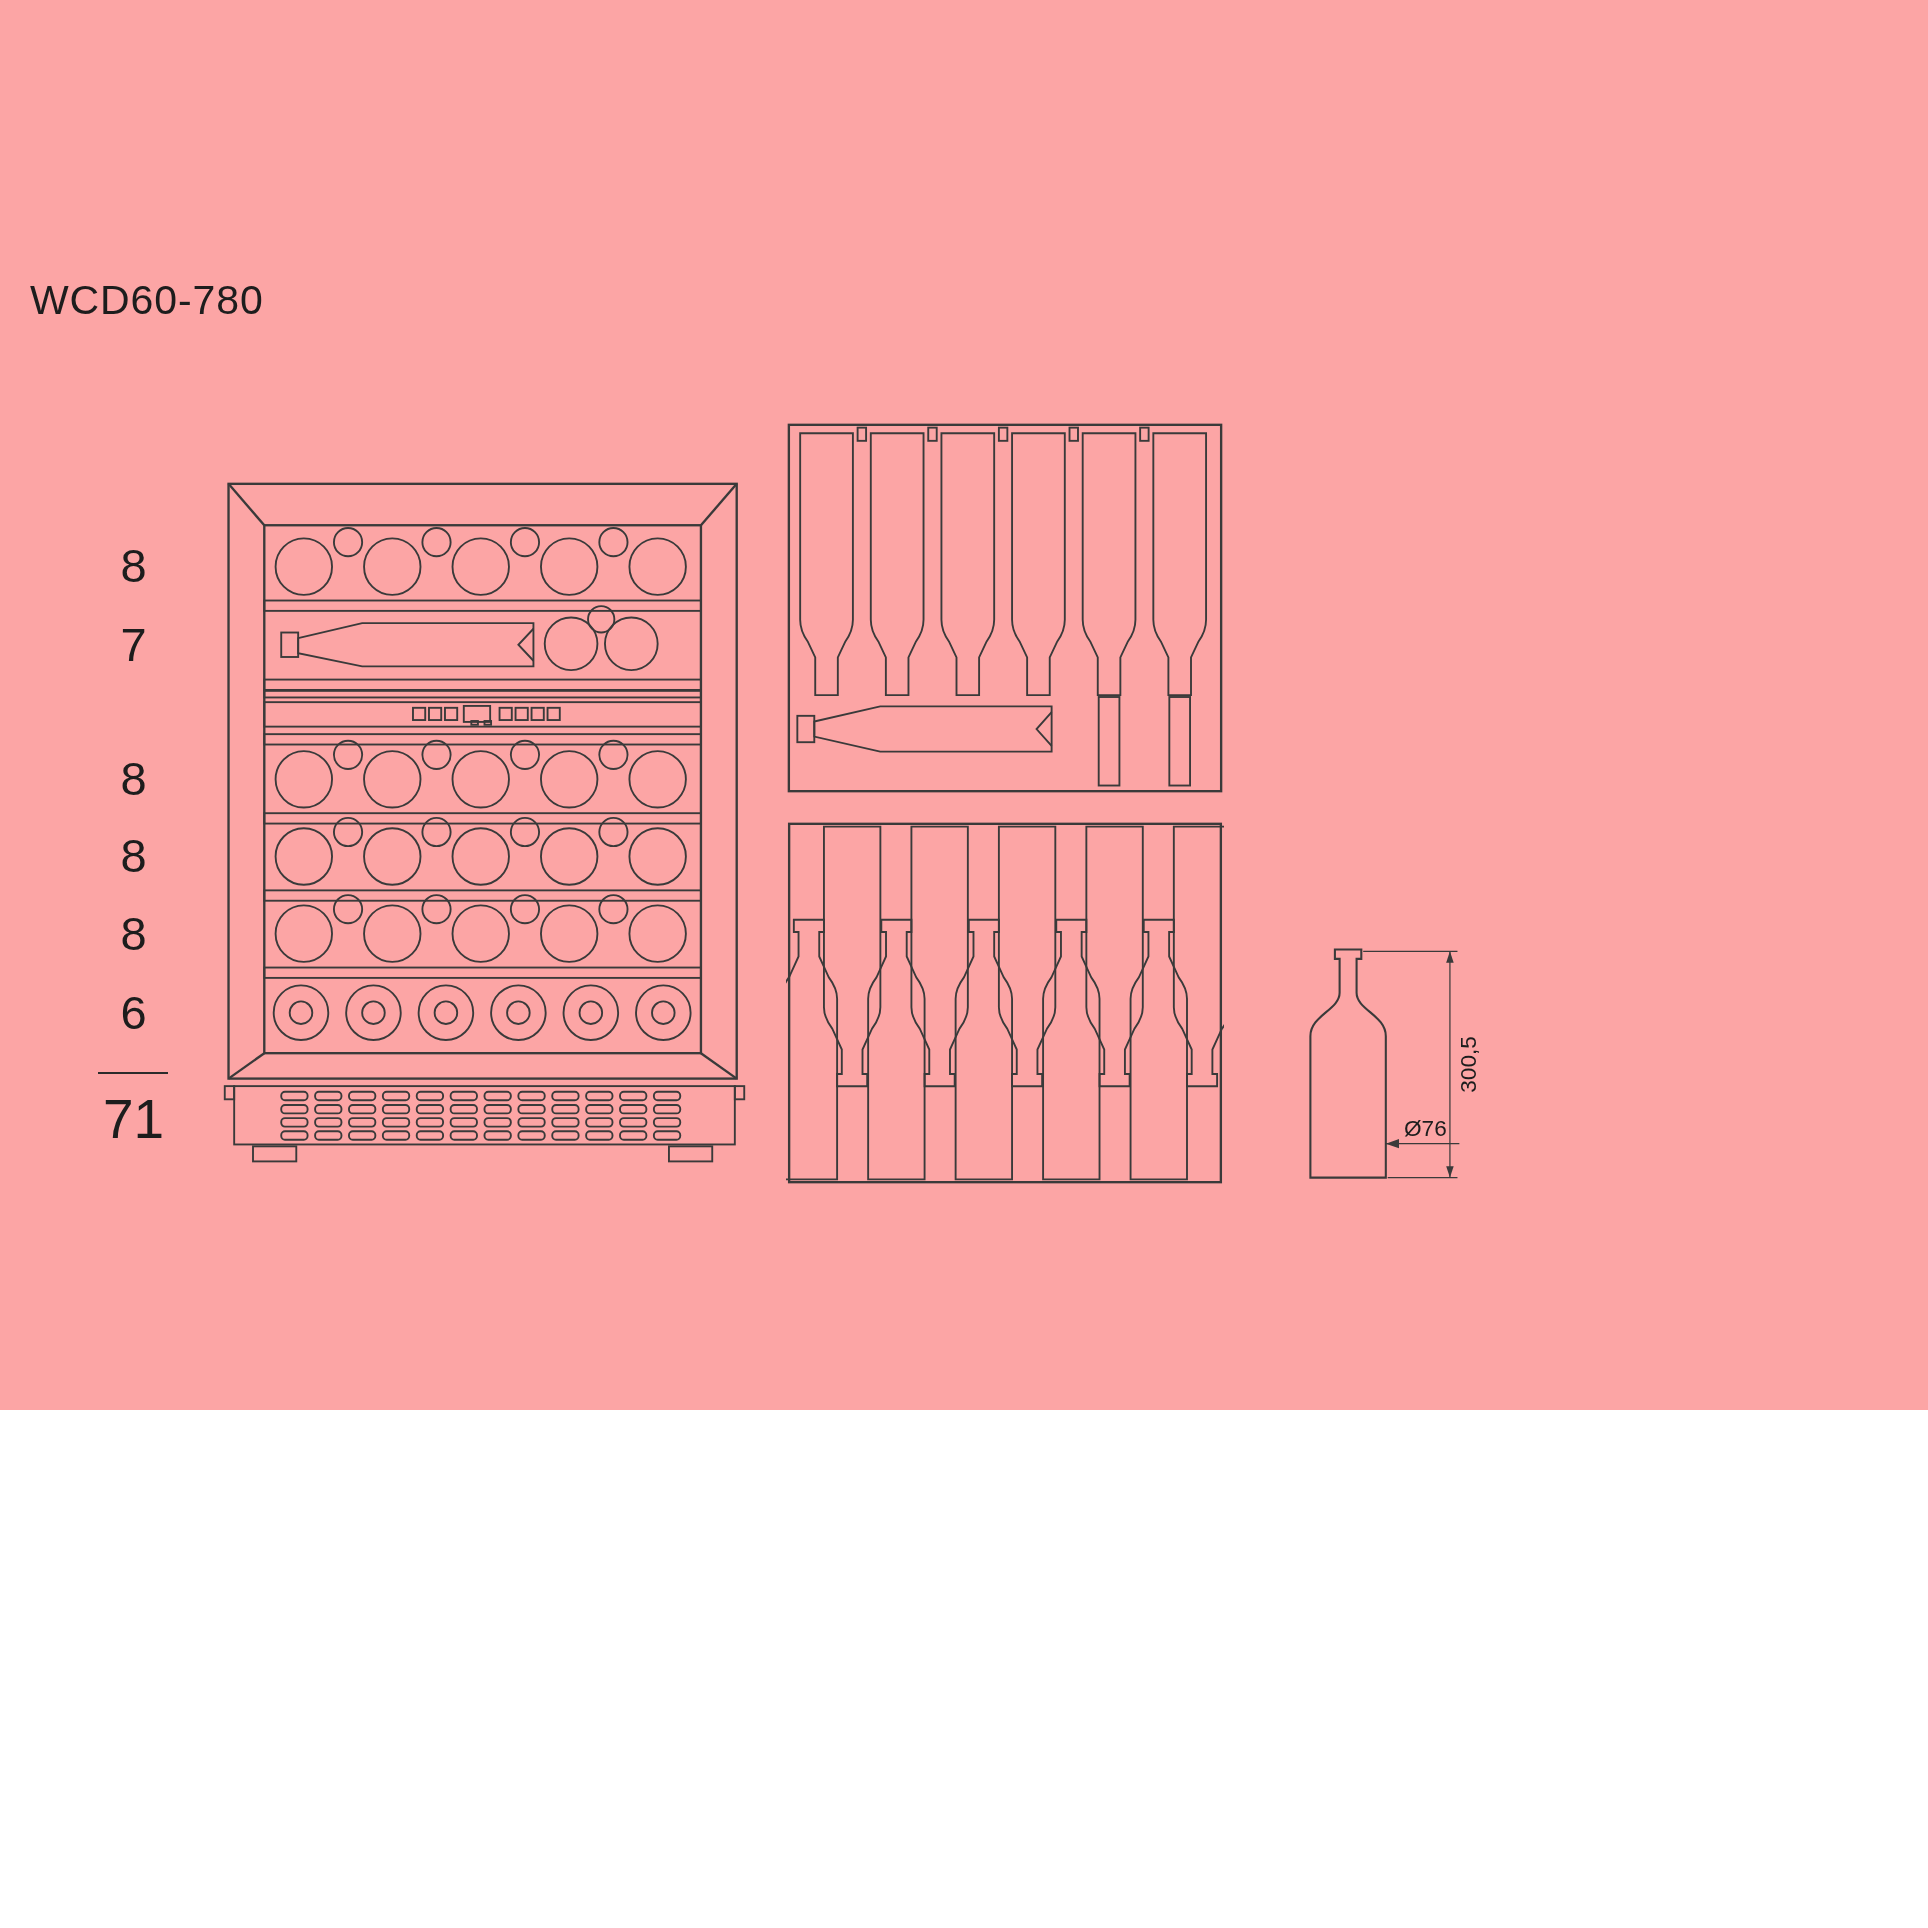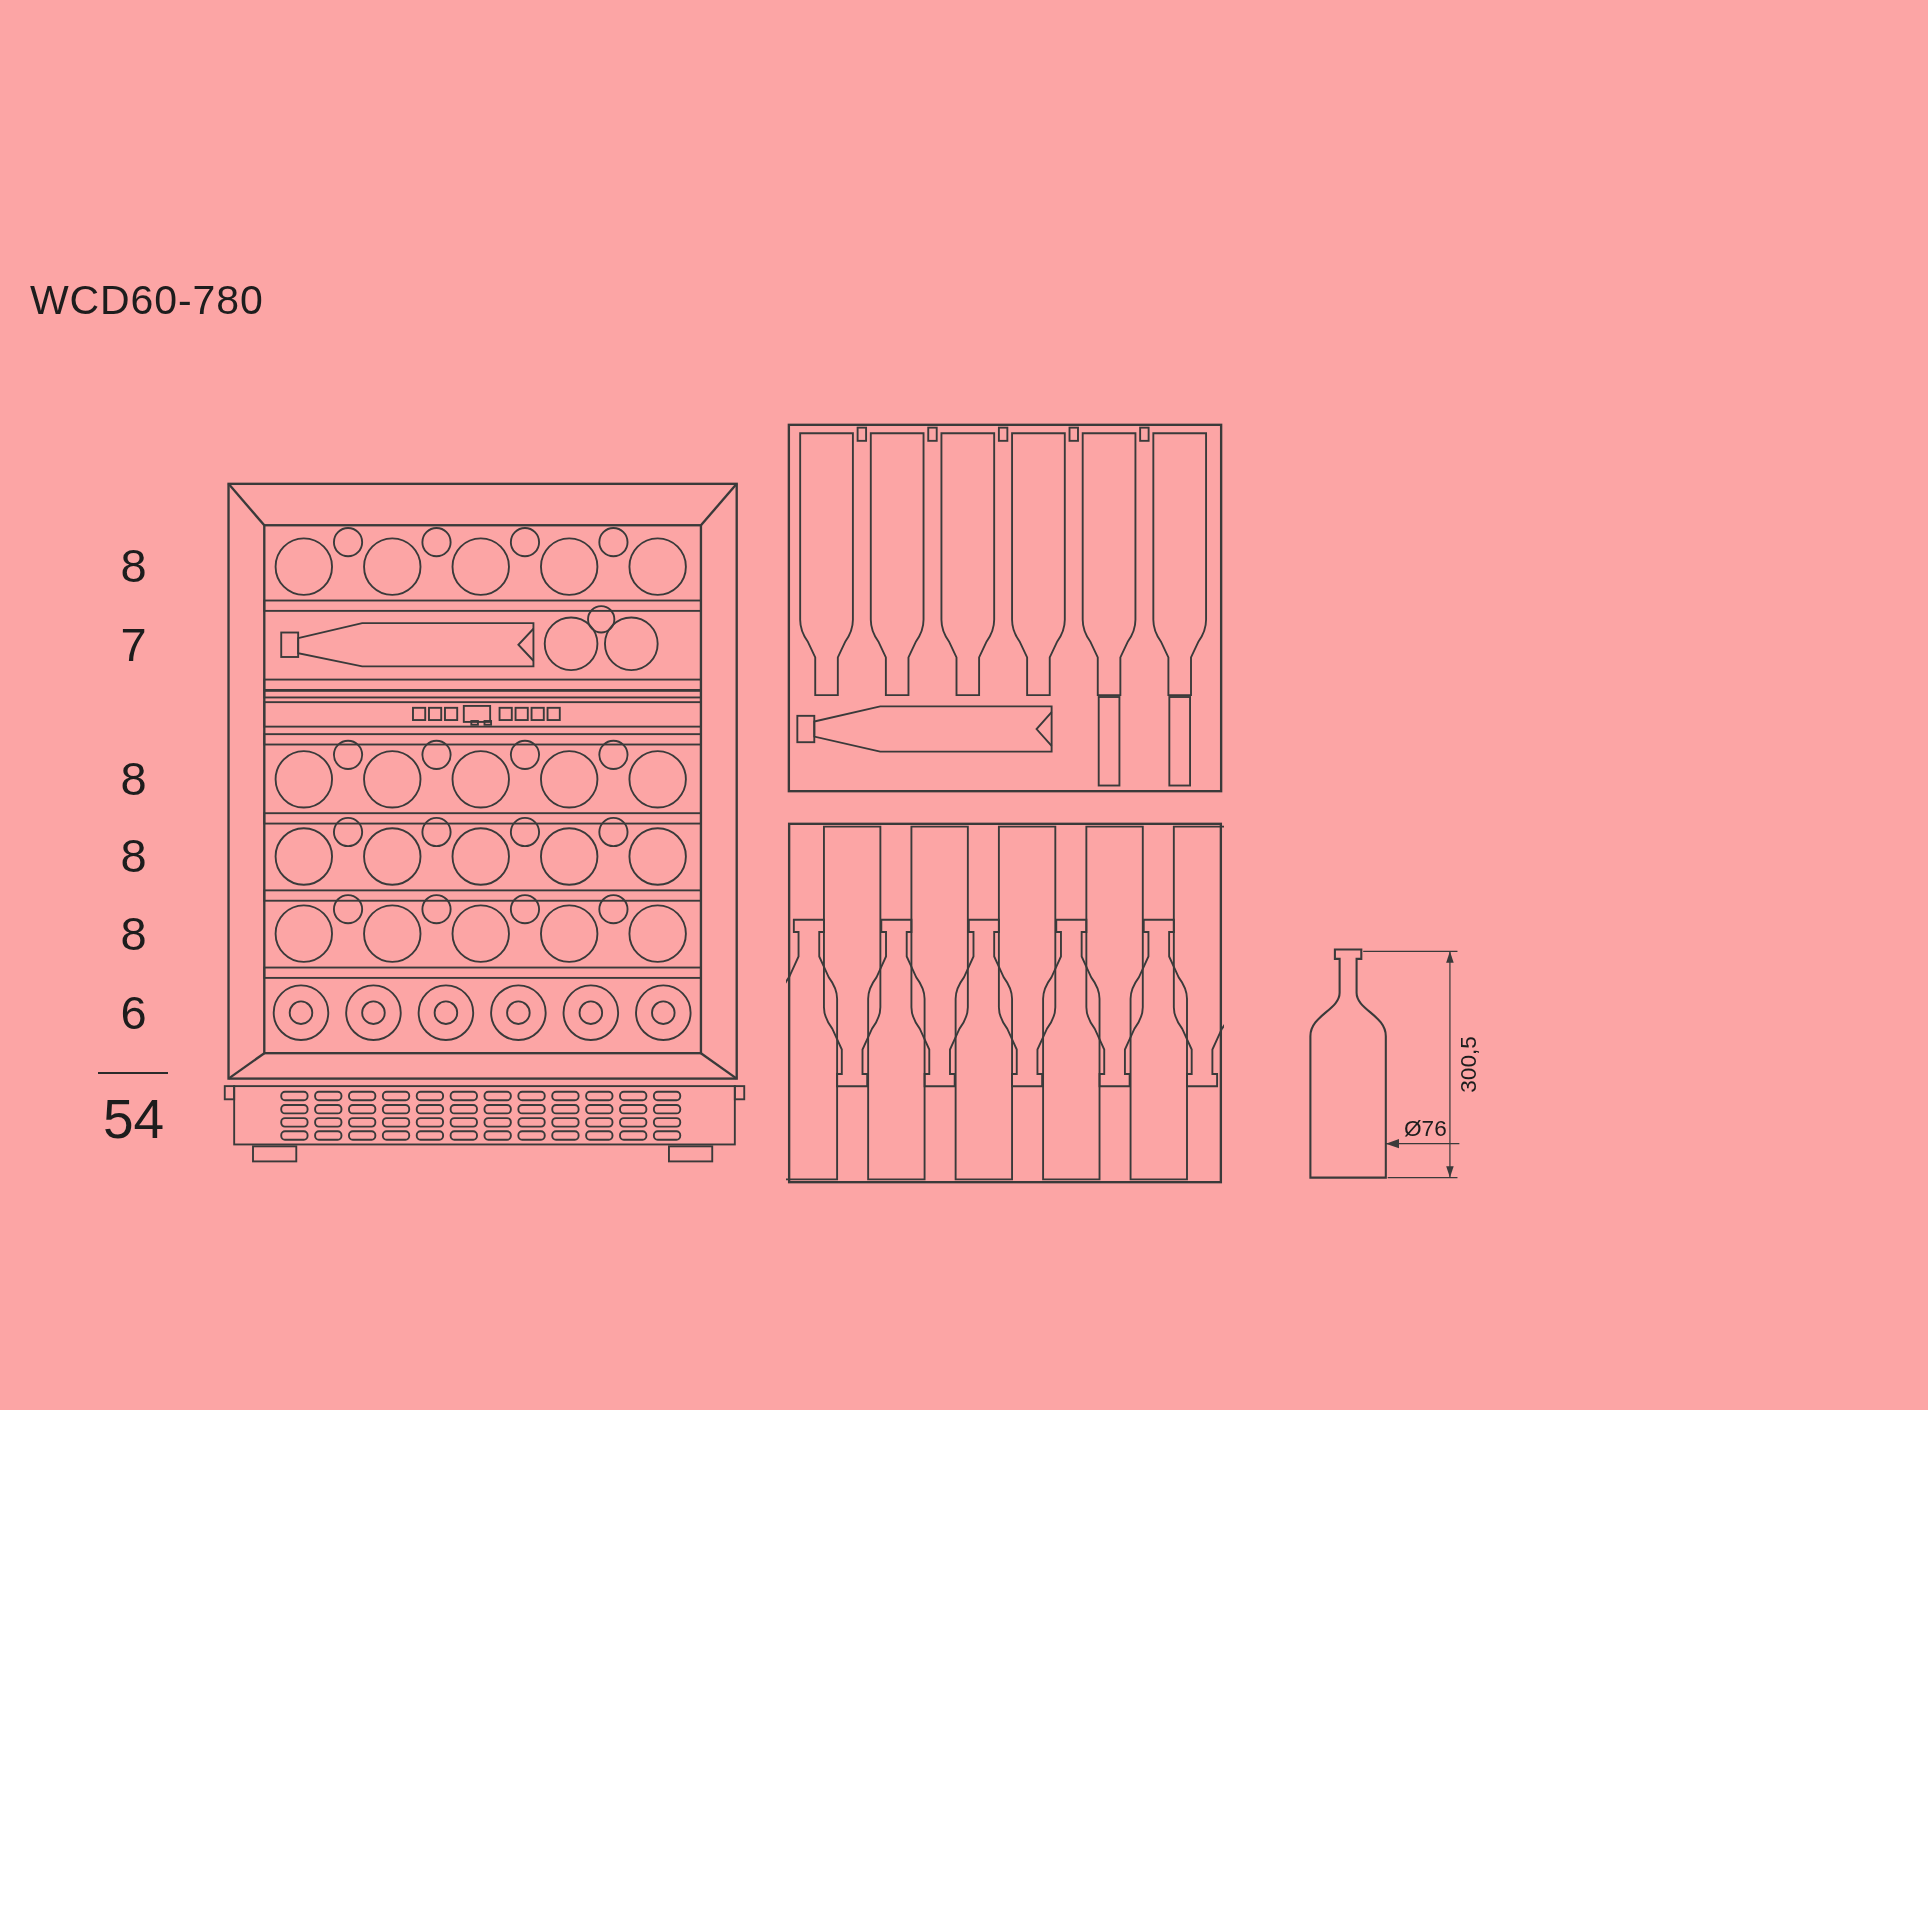--- a/index.html
+++ b/index.html
@@ -36,21 +36,21 @@
   <div class="title">WCD60-780</div>
 
   <div>
     <div class="cap" style="top:542px">8</div>
     <div class="cap" style="top:621px">7</div>
     <div class="cap" style="top:755px">8</div>
     <div class="cap" style="top:832px">8</div>
     <div class="cap" style="top:910px">8</div>
     <div class="cap" style="top:989px">6</div>
     <div class="cap-divider"></div>
-    <div class="cap-total" style="top:1092px">54</div>
+    <div class="cap-total" style="top:1092px">71</div>
   </div>
 
   <svg class="abs" style="left:221px;top:476px" width="527" height="697" viewBox="0 0 560 740">
     <defs>
       <g id="crow" fill="none" stroke="#3a3a3a" stroke-width="2">
         <circle cx="88" cy="10" r="30"></circle>
           <circle cx="182" cy="10" r="30"></circle>
           <circle cx="276" cy="10" r="30"></circle>
         <circle cx="370" cy="10" r="30"></circle>
           <circle cx="464" cy="10" r="30"></circle>

